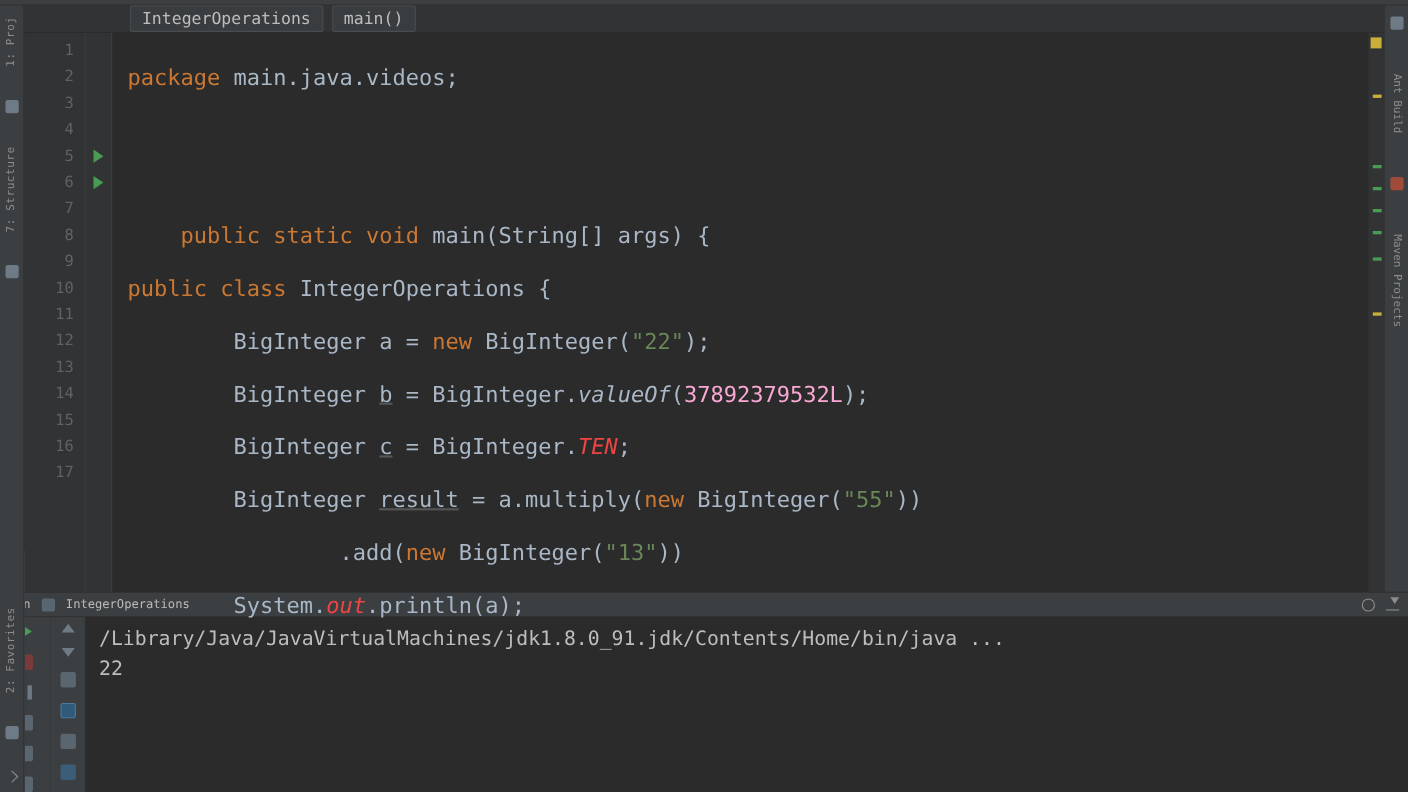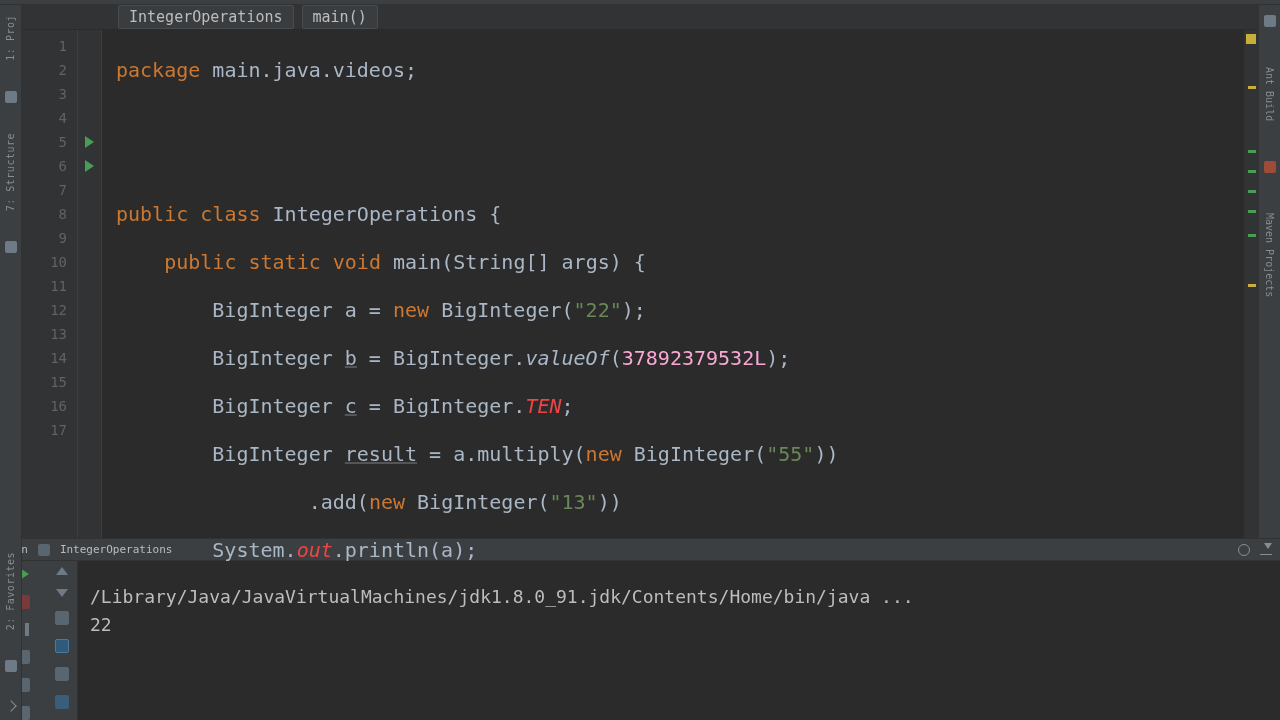--- a/index.html
+++ b/index.html
@@ -165,21 +165,21 @@
   }
   .up-tri, .down-tri {
     width:0;height:0;border-left:6px solid transparent;border-right:6px solid transparent;
   }
   .up-tri { border-bottom:8px solid #6e7a85; }
   .down-tri { border-top:8px solid #6e7a85; }
   .pause { display:flex; gap:3px; }
   .pause span{ width:4px; height:13px; background:#6e7a85; }
 
   .console {
-    flex:1; background:#2b2b2b; padding:22px 12px;
+    flex:1; background:#2b2b2b; padding:6px 12px;
     font-size:18px; line-height:28px; color:#bdbdbd;
   }
 </style>
 </head>
 <body>
 
 <div class="root">
   <div class="tabstrip"></div>
 
   <div class="middle">
@@ -237,22 +237,22 @@
             <div class="gi"></div>
           <div class="gi"></div>
             <div class="gi"></div>
             <div class="gi"></div>
         </div>
 
         <div class="code">
 <div class="line"><span class="kw">package</span><span class="lit"> main.java.videos;</span></div>
 <div class="line"></div>
 <div class="line"></div>
+<div class="line"><span>    </span><span class="kw">public </span><span class="kw">static </span><span class="kw">void </span><span class="lit">main</span><span class="lit">(String[] args) {</span></div>
 <div class="line"><span class="kw">public </span><span class="kw">class </span><span class="lit">IntegerOperations {</span></div>
-<div class="line"><span>    </span><span class="kw">public </span><span class="kw">static </span><span class="kw">void </span><span class="lit">main</span><span class="lit">(String[] args) {</span></div>
 <div class="line"><span>        </span><span class="lit">BigInteger a = </span><span class="kw">new </span><span class="lit">BigInteger(</span><span class="str">"22"</span><span class="lit">);</span></div>
 <div class="line"><span>        </span><span class="lit">BigInteger </span><span class="lit underline">b</span><span class="lit"> = BigInteger.</span><span class="static-italic">valueOf</span><span class="lit">(</span><span class="num">37892379532L</span><span class="lit">);</span></div>
 <div class="line"><span>        </span><span class="lit">BigInteger </span><span class="lit underline">c</span><span class="lit"> = BigInteger.</span><span class="field-italic">TEN</span><span class="lit">;</span></div>
 <div class="line"><span>        </span><span class="lit">BigInteger </span><span class="lit underline">result</span><span class="lit"> = a.multiply(</span><span class="kw">new </span><span class="lit">BigInteger(</span><span class="str">"55"</span><span class="lit">))</span></div>
 <div class="line"><span>                </span><span class="lit">.add(</span><span class="kw">new </span><span class="lit">BigInteger(</span><span class="str">"13"</span><span class="lit">))</span></div>
 <div class="line"><span>        </span><span class="lit">System.</span><span class="field-italic">out</span><span class="lit">.println(a);</span></div>
 
 
 
         </div>

